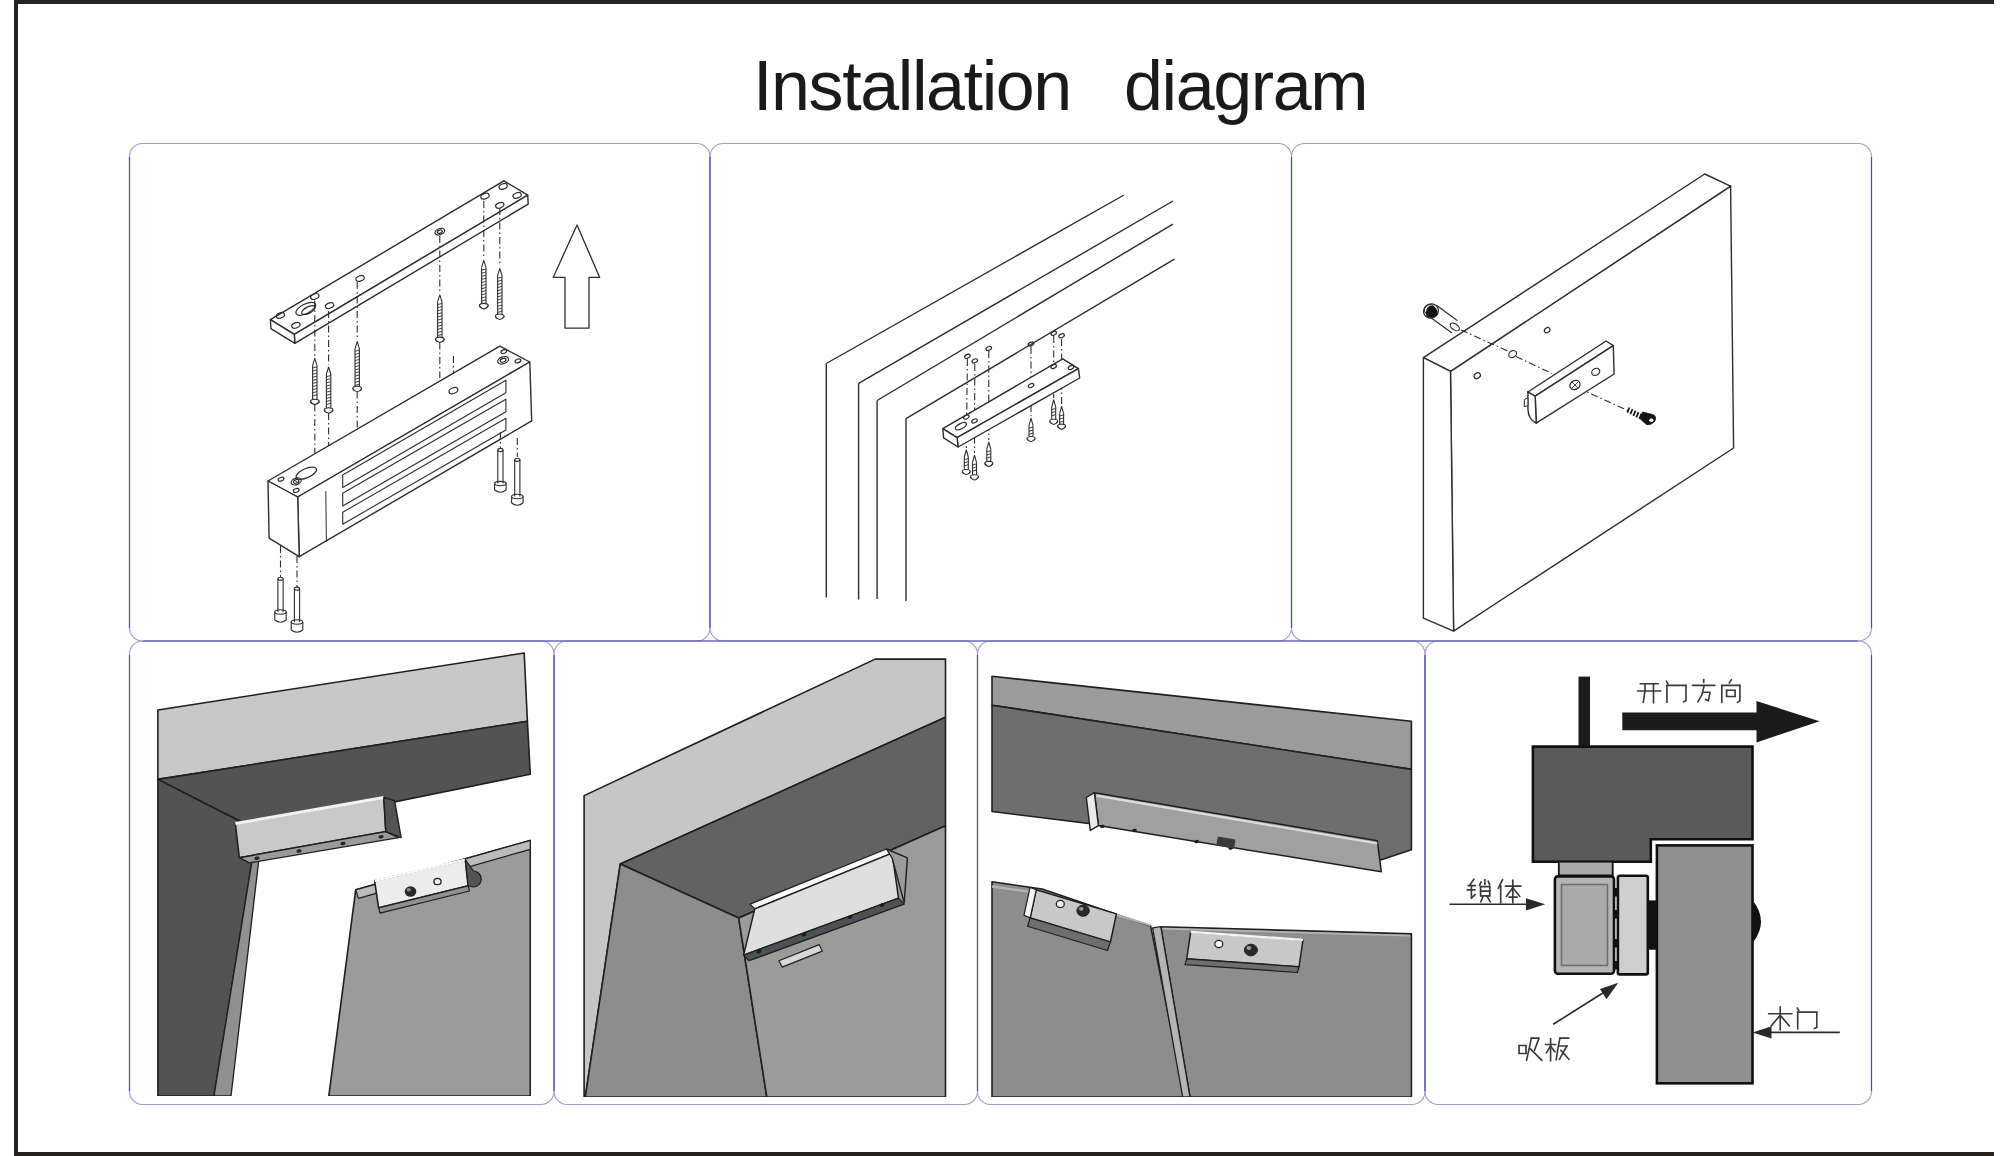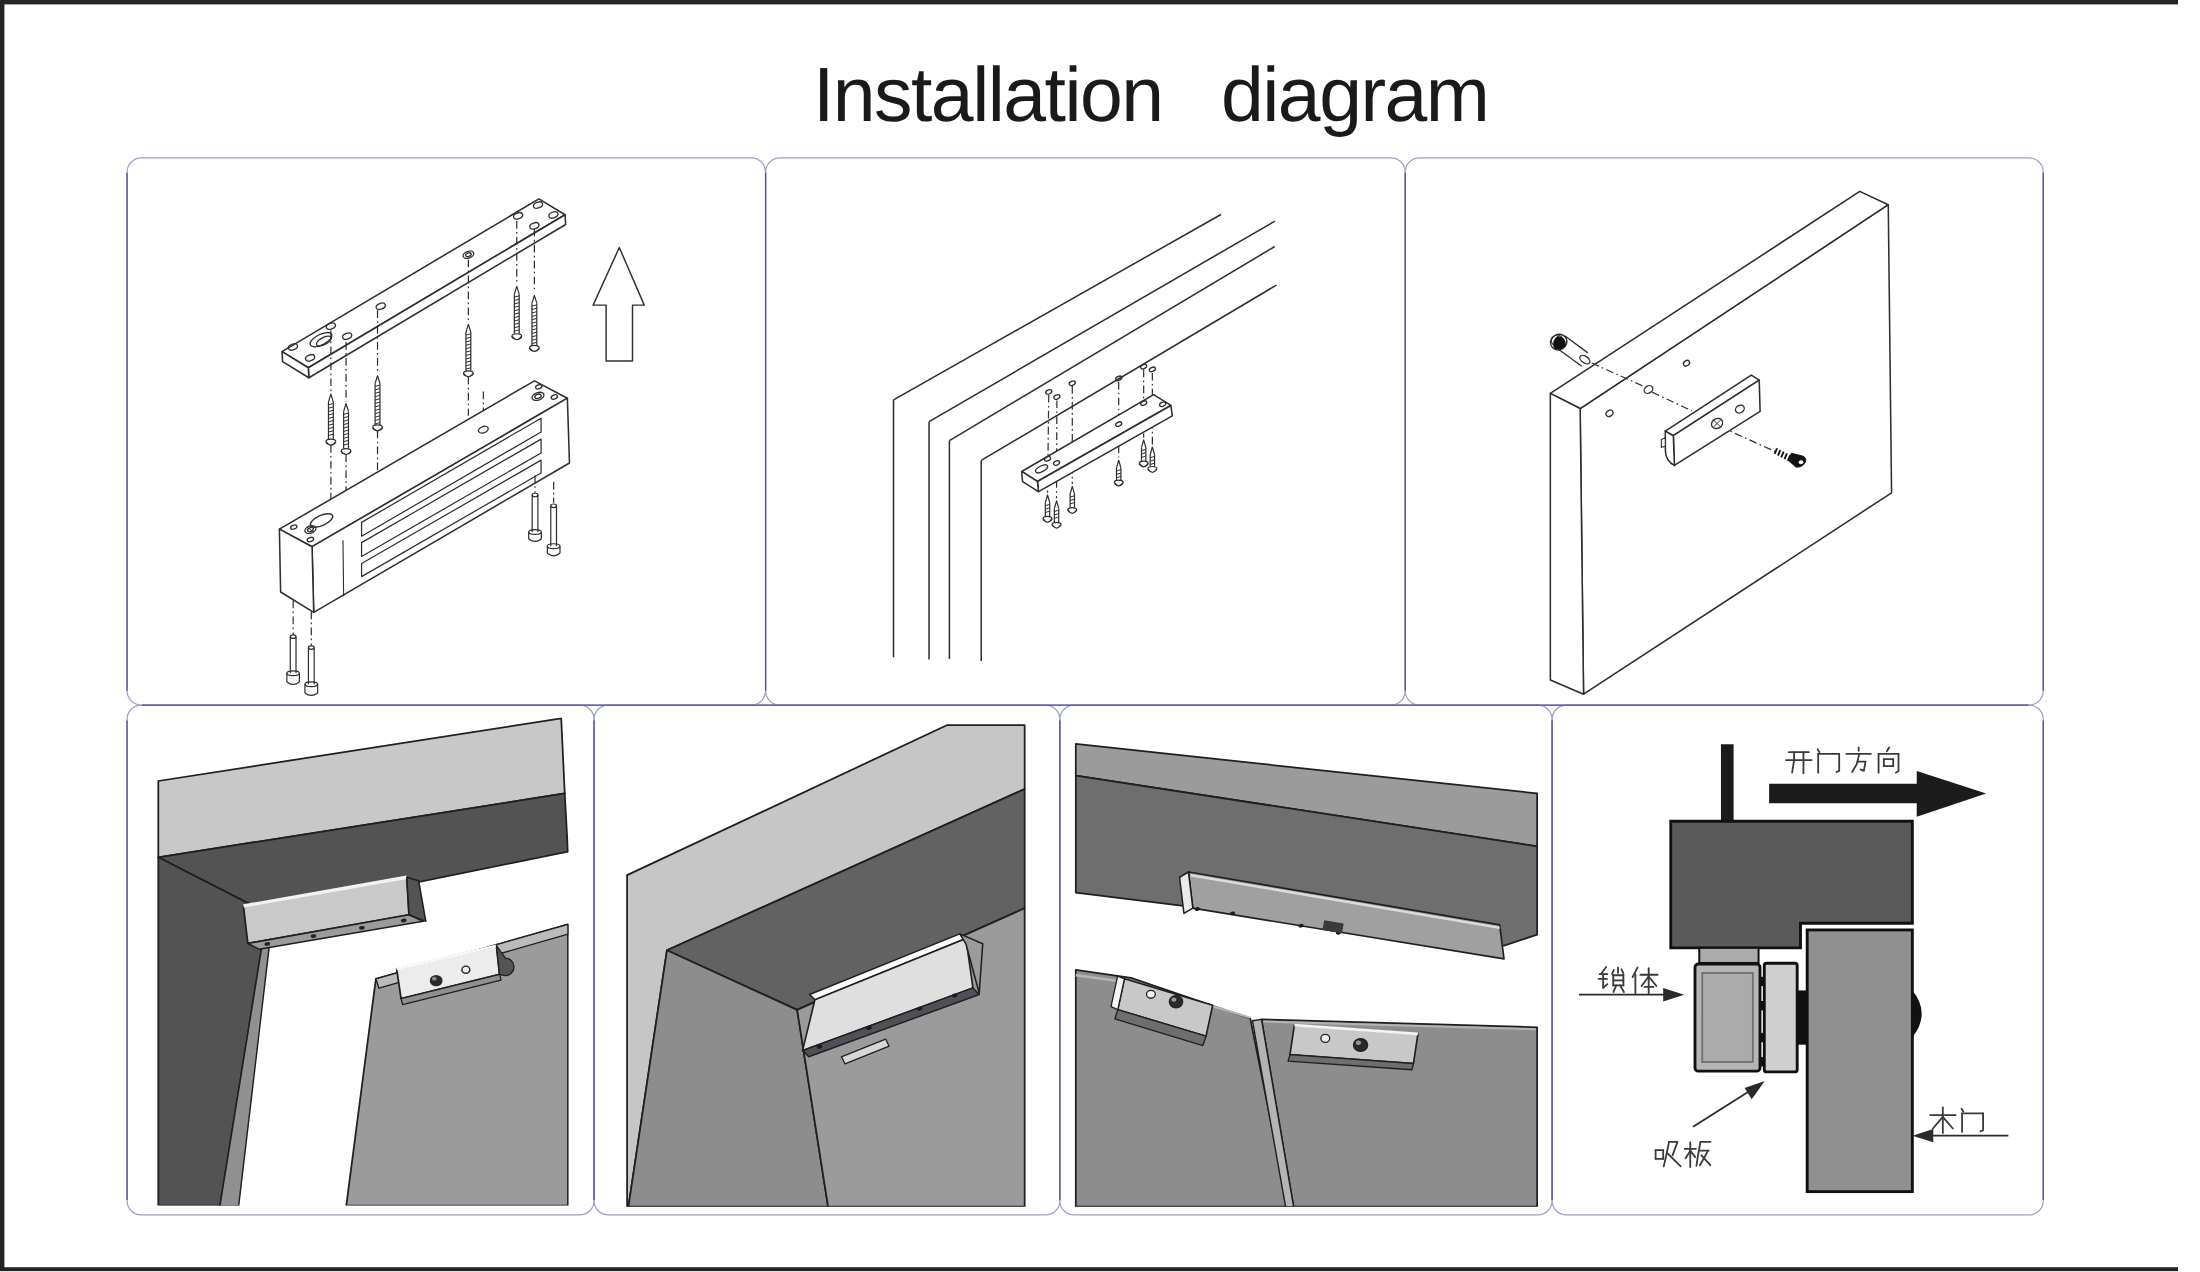--- a/index.html
+++ b/index.html
@@ -1,15 +1,15 @@
 <!DOCTYPE html>
 <html><head><meta charset="utf-8"><style>
 html,body{margin:0;padding:0;background:#fff;}
 #page{position:relative;width:1980px;height:1156px;background:#ffffff;overflow:hidden;
- font-family:"Liberation Sans",sans-serif;}
+ font-family:"Liberation Sans",sans-serif;padding-left:14px;}
 </style></head><body>
 <div id="page">
 <svg width="2000" height="1156" viewBox="0 0 2000 1156">
 <rect x="2" y="2" width="1996" height="1152" fill="none" stroke="#262423" stroke-width="4"></rect>
 <text x="739" y="110" font-family="Liberation Sans, sans-serif" font-size="70" letter-spacing="-1.4" fill="#1a1a1a">Installation<tspan x="1110">diagram</tspan></text>
 <rect x="115.5" y="143.5" width="580.5" height="497.5" rx="13" fill="none" stroke="#9f9fca" stroke-width="1.1"></rect>
 <rect x="696" y="143.5" width="581.5" height="497.5" rx="13" fill="none" stroke="#9f9fca" stroke-width="1.1"></rect>
 <rect x="1277.5" y="143.5" width="580.0" height="497.5" rx="13" fill="none" stroke="#9f9fca" stroke-width="1.1"></rect>
 <rect x="115.5" y="641" width="424.5" height="463.5" rx="13" fill="none" stroke="#9f9fca" stroke-width="1.1"></rect>
 <rect x="540" y="641" width="423.5" height="463.5" rx="13" fill="none" stroke="#9f9fca" stroke-width="1.1"></rect>

